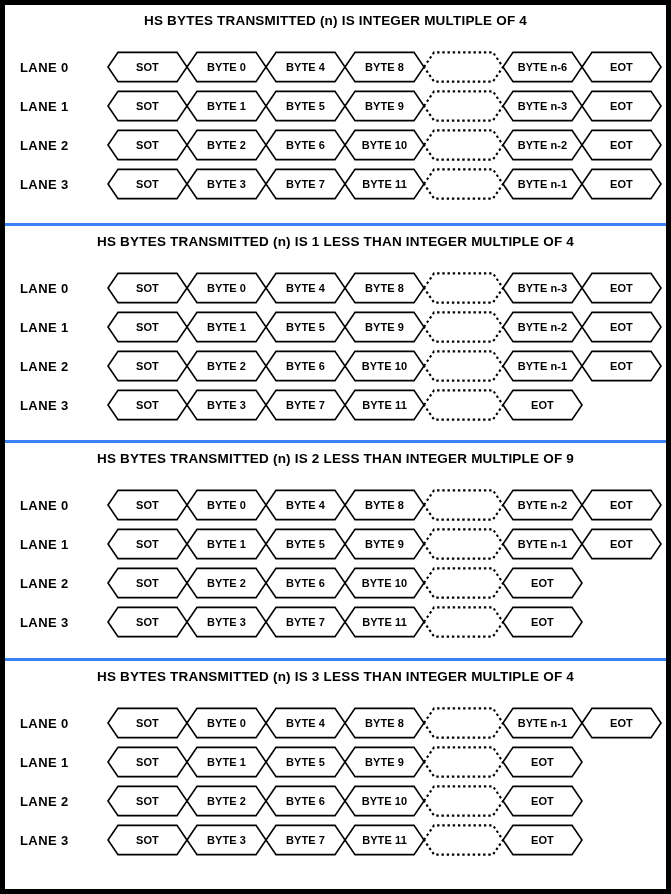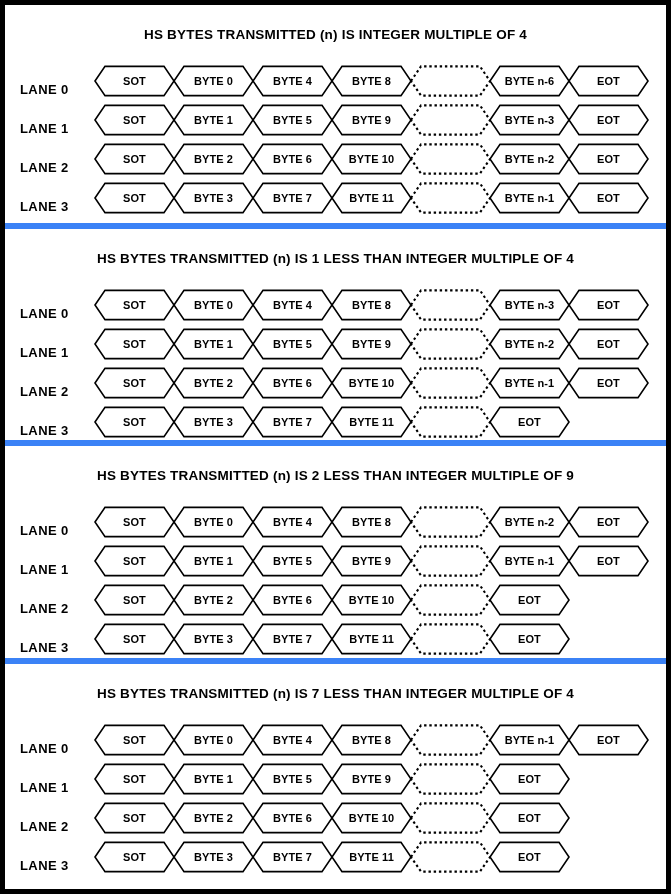--- a/index.html
+++ b/index.html
@@ -2,34 +2,34 @@
 <html><head>
 <meta charset="utf-8">
 <style>
   html, body { margin: 0; padding: 0; background: #ffffff; }
   .frame {
     width: 671px; height: 894px; box-sizing: border-box;
     border: 5px solid #000; background: #fff;
     display: flex; flex-direction: column;
     font-family: "Liberation Sans", sans-serif; color: #000;
   }
-  .panel { box-sizing: border-box; padding-top: 21px; overflow: hidden; }
-  .panel + .panel { border-top: 6px solid #3b82f6; }
+  .panel { box-sizing: border-box; padding-top: 7px; overflow: hidden; }
+  .panel + .panel { border-top: 3px solid #3b82f6; }
   .panel.p1 { height: 218px; }
   .panel.p2 { height: 217px; }
   .panel.p3 { height: 218px; }
   .panel.p4 { flex: 1; }
 
   .panel-title {
     margin: 0 0 21px 0; height: 18px; line-height: 18px;
     text-align: center; font-size: 13.5px; font-weight: bold;
     letter-spacing: 0.2px; white-space: nowrap;
   }
 
-  .lane-row { display: flex; align-items: flex-end; height: 32px; margin-bottom: 7px; padding-left: 15px; }
+  .lane-row { display: flex; align-items: center; height: 32px; margin-bottom: 7px; padding-left: 15px; gap: 13px; }
   .lane-label {
     width: 62px; flex: 0 0 62px; font-size: 13px; font-weight: bold;
     letter-spacing: 0.4px; white-space: nowrap;
   }
   .cells { display: flex; margin-left: 13px; }
 
   .cell { position: relative; width: 79px; height: 32px; flex: 0 0 79px; }
   .cell svg { position: absolute; left: 0; top: 0; width: 79px; height: 32px; overflow: visible; display: block; }
   .cell polygon {
     fill: #ffffff; stroke: #000000; stroke-width: 1.6; stroke-linejoin: miter;
@@ -598,21 +598,21 @@
             <svg viewBox="0 0 79 32" preserveAspectRatio="none">
               <polygon points="0,16 10,1.4 69,1.4 79,16 69,30.6 10,30.6"></polygon>
             </svg>
             <span class="cell-label">EOT</span>
           </div>
         </div>
     </div>
   </section>
 
   <section class="panel p4">
-    <h2 class="panel-title">HS BYTES TRANSMITTED (n) IS 7 LESS THAN INTEGER MULTIPLE OF 4</h2>
+    <h2 class="panel-title">HS BYTES TRANSMITTED (n) IS 3 LESS THAN INTEGER MULTIPLE OF 4</h2>
     <div class="lane-row">
       <span class="lane-label">LANE 0</span>
       <div class="cells">
           <div class="cell solid">
             <svg viewBox="0 0 79 32" preserveAspectRatio="none">
               <polygon points="0,16 10,1.4 69,1.4 79,16 69,30.6 10,30.6"></polygon>
             </svg>
             <span class="cell-label">SOT</span>
           </div>
           <div class="cell solid">

